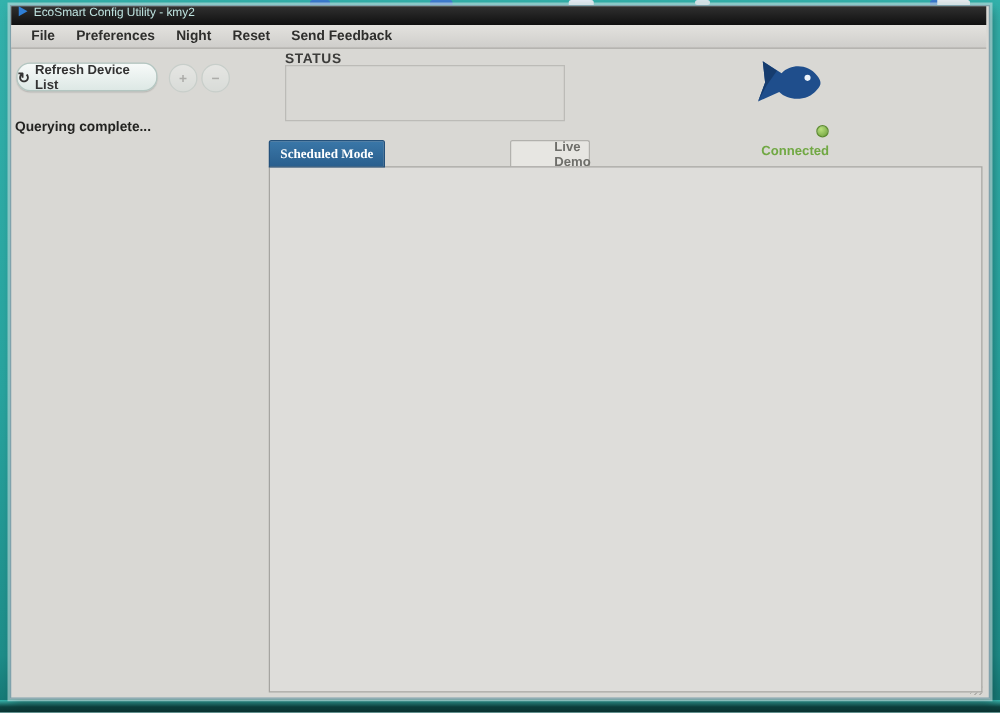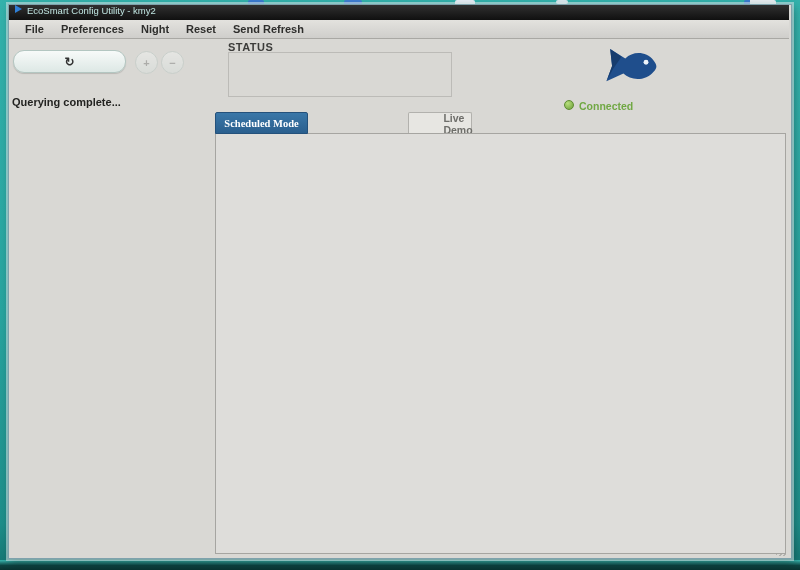--- a/index.html
+++ b/index.html
@@ -30,22 +30,22 @@
     display:flex;align-items:center;justify-content:center;font-size:11px;font-weight:bold;color:#666;}
   .lp-text{position:absolute;font-size:11px;font-weight:bold;color:#232321;}
   
   #status-label{position:absolute;left:228px;top:41px;font-size:11px;font-weight:bold;color:#3c3c3a;letter-spacing:.5px;}
   #status-box{position:absolute;left:228px;top:52px;width:222px;height:43px;border:1px solid #bcbbb7;}
   
   #logo-fish{position:absolute;left:597px;top:42px;}
   #logo-text{position:absolute;left:663px;top:47px;color:#183a5f;text-align:left;}
   #logo-top{font-size:15px;font-weight:bold;letter-spacing:3px;}
   #logo-bottom{font-size:13px;font-weight:bold;letter-spacing:6px;margin-top:3px;}
-  #connected{position:absolute;left:564px;top:100px;display:flex;align-items:flex-start;gap:5px;
-    font-size:10.5px;font-weight:bold;color:#71a844;}
+  #connected{position:absolute;left:609px;top:100px;display:flex;align-items:flex-end;gap:5px;
+    font-size:10.5px;font-weight:bold;color:#71a844;flex-direction:column;}
   .grn-dot{width:8px;height:8px;border-radius:50%;background:radial-gradient(circle at 35% 30%,#b8e07c,#6d9e3c);border:1px solid #5d8c31;}
   #program-all{position:absolute;left:656px;top:94px;width:91px;height:21px;box-sizing:border-box;
     background:linear-gradient(180deg,#f4f3f0,#d9d8d4);border:1px solid #adaca8;color:#4a4a48;}
   .pa-icon{width:11px;height:11px;border-radius:50%;background:#a9a8a4;color:#f4f4f2;font-size:7px;
     display:flex;align-items:center;justify-content:center;}
   
   .tab{position:absolute;top:112px;height:22px;box-sizing:border-box;display:flex;align-items:center;
     justify-content:center;font-size:10.5px;font-weight:bold;border-radius:2px 2px 0 0;}
   .tab.active{background:linear-gradient(180deg,#3a77a8,#2a5f8e);color:#fff;border:1px solid #24517b;z-index:3;}
   .tab.inactive{background:#e7e6e2;color:#6e6e6a;border:1px solid #b2b1ad;border-bottom:none;z-index:1;}
@@ -139,25 +139,26 @@
   <div class="titlebar">
     <span class="app-icon"></span>
     <span>EcoSmart Config Utility - kmy2</span>
   </div>
 
   <div class="menubar">
     <span>File</span>
     <span>Preferences</span>
     <span>Night</span>
     <span>Reset</span>
-    <span>Send Refresh</span>
+    <span>Send Feedback</span>
   </div>
 
   <div id="refresh-btn" class="pill">
     <span style="font-size:12px;">↻</span>
+    <span>Refresh Device List</span>
   </div>
   <div class="circ-btn" style="left:135px;top:51px;">
     <span>+</span>
   </div>
   <div class="circ-btn" style="left:161px;top:51px;">
     <span>−</span>
   </div>
   <div class="lp-text" style="left:12px;top:96px;">Querying complete...</div>
 
   <div id="status-label">STATUS</div>

